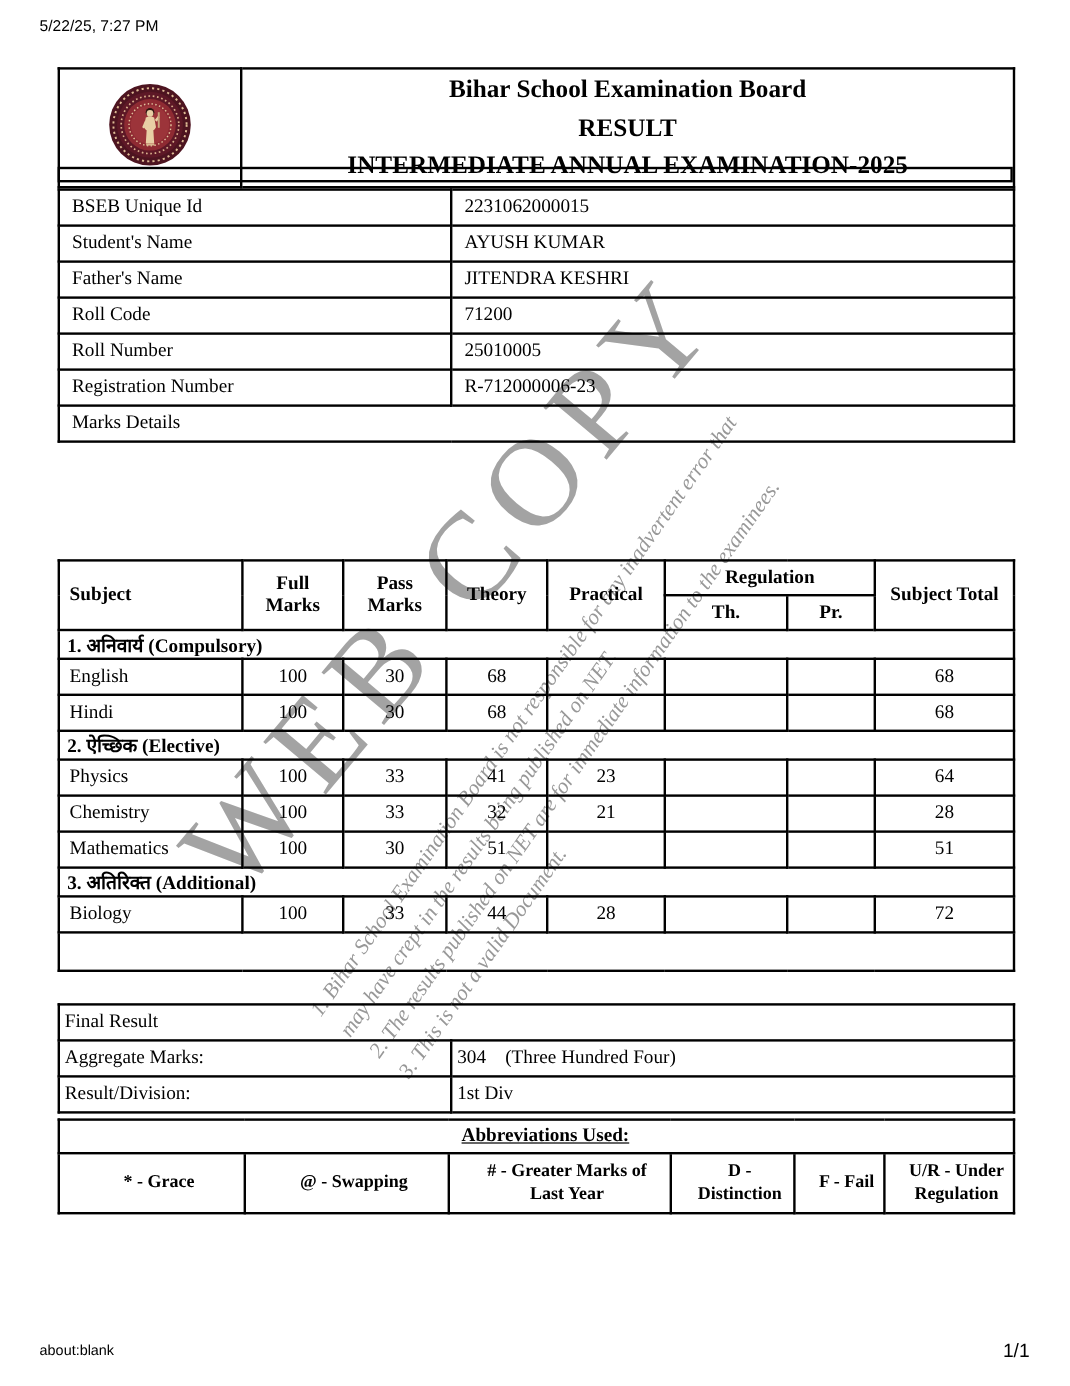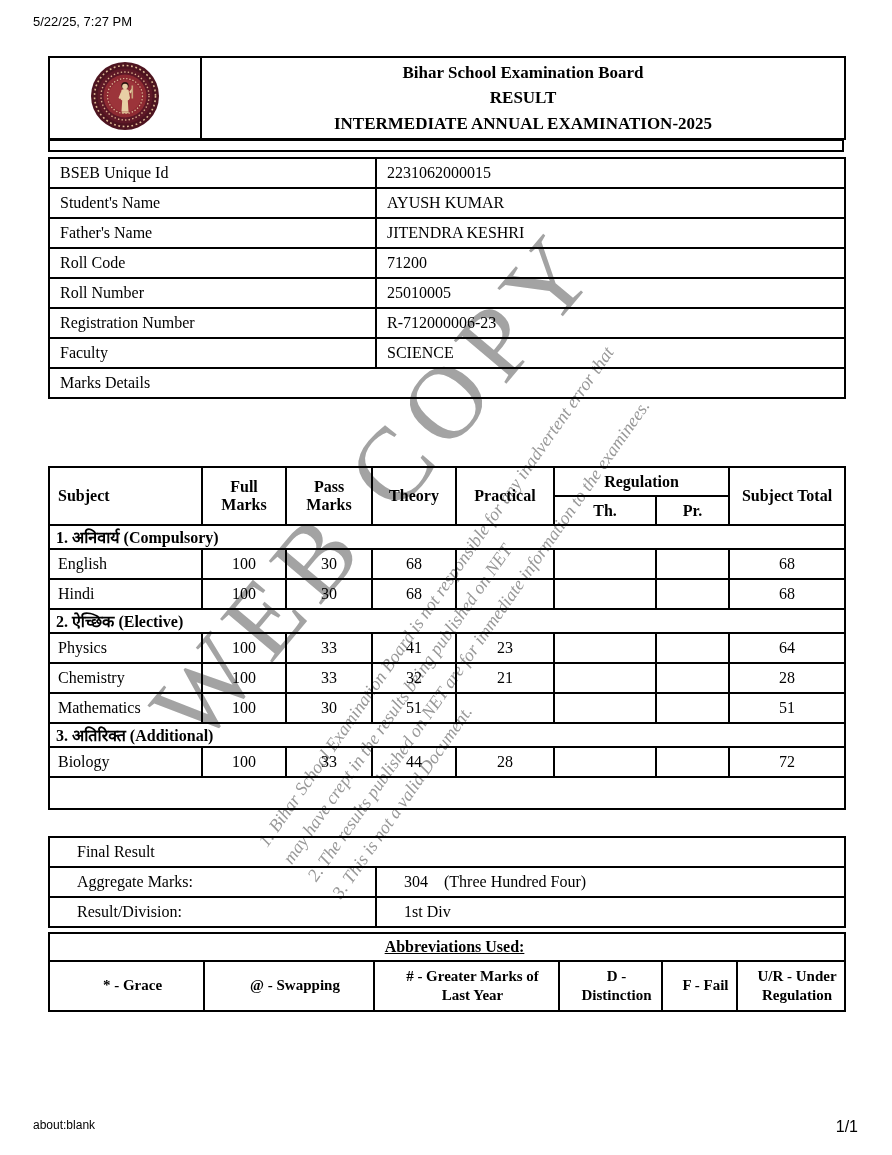--- a/index.html
+++ b/index.html
@@ -26,21 +26,21 @@
   table{border-collapse:collapse;table-layout:fixed;position:absolute;left:48px;
         background:transparent;}
   td,th{border:2px solid #000;font-size:16px;vertical-align:middle;
         background:transparent;overflow:hidden;}
   th{font-weight:bold;}
 
   
   #header-table{top:56px;width:796px;}
   #header-table td{height:78px;}
   .logo-cell{width:152px;text-align:center;}
-  .title-cell{text-align:center;font-weight:bold;font-size:17px;line-height:1.5;}
+  .title-cell{text-align:center;font-weight:bold;font-size:21px;line-height:1.5;}
 
   
   .spacer{position:absolute;left:48px;top:139px;width:792px;height:9px;
         border:2px solid #000;}
 
   
   #info-table{top:157px;width:796px;}
   #info-table td{padding:0 10px;}
   .lbl{font-weight:normal;}
   .preline{white-space:pre-line;line-height:1.35;}
@@ -52,21 +52,21 @@
   #marks-table th,#marks-table td{text-align:center;padding:0 4px;}
   #marks-table .subj{text-align:left;padding:0 8px;}
   .sec td{height:22px;font-weight:bold;text-align:left !important;padding:0 6px !important;}
   .mrow td{height:28px;}
   .hr1 th{height:27px;}
   .hr2 th{height:27px;}
   .emptyrow td{height:30px;}
 
   
   #final-table{top:836px;width:796px;}
-  #final-table td{padding:0 27px;height:28px;}
+  #final-table td{padding:0 4px;height:28px;}
   #abbr-table{top:932px;width:796px;}
   #abbr-table td{text-align:center;font-weight:bold;padding-left:16px;}
   .abbr-title td{height:24px;}
   .abbr-title span{text-decoration:underline;font-size:16px;}
   .abbr-cells td{height:48px;font-size:15px;line-height:1.3;padding:0 4px;}
 
   .seal{display:inline-block;}
 </style>
 </head>
 <body>
@@ -146,24 +146,20 @@
       </tr>
       <tr class="h32">
         <td class="lbl">Roll Number</td>
         <td>25010005</td>
       </tr>
       <tr class="h32">
         <td class="lbl">Registration Number</td>
         <td>R-712000006-23</td>
       </tr>
       <tr class="h32">
-        <td class="lbl">Faculty</td>
-        <td>SCIENCE</td>
-      </tr>
-      <tr class="h32">
         <td class="lbl" colspan="2">Marks Details</td>
       </tr>
     </tbody>
       </table>
 
     <table id="marks-table">
       <colgroup>
         <col style="width:153px">
           <col style="width:84px">
           <col style="width:86px">

